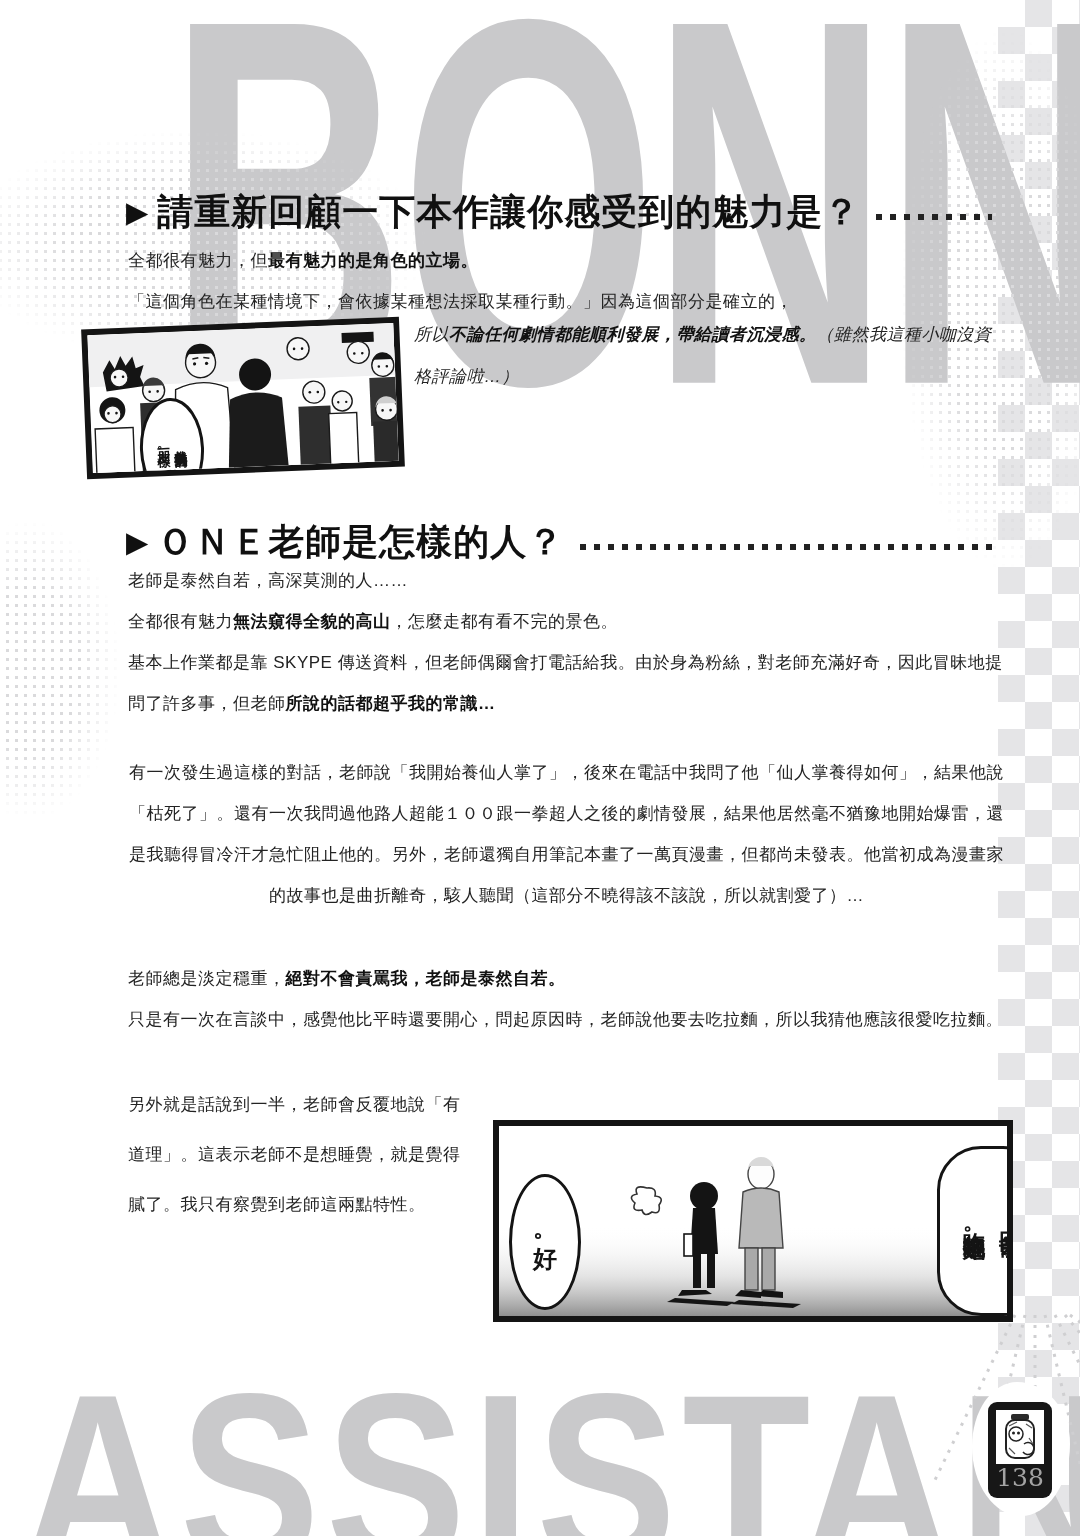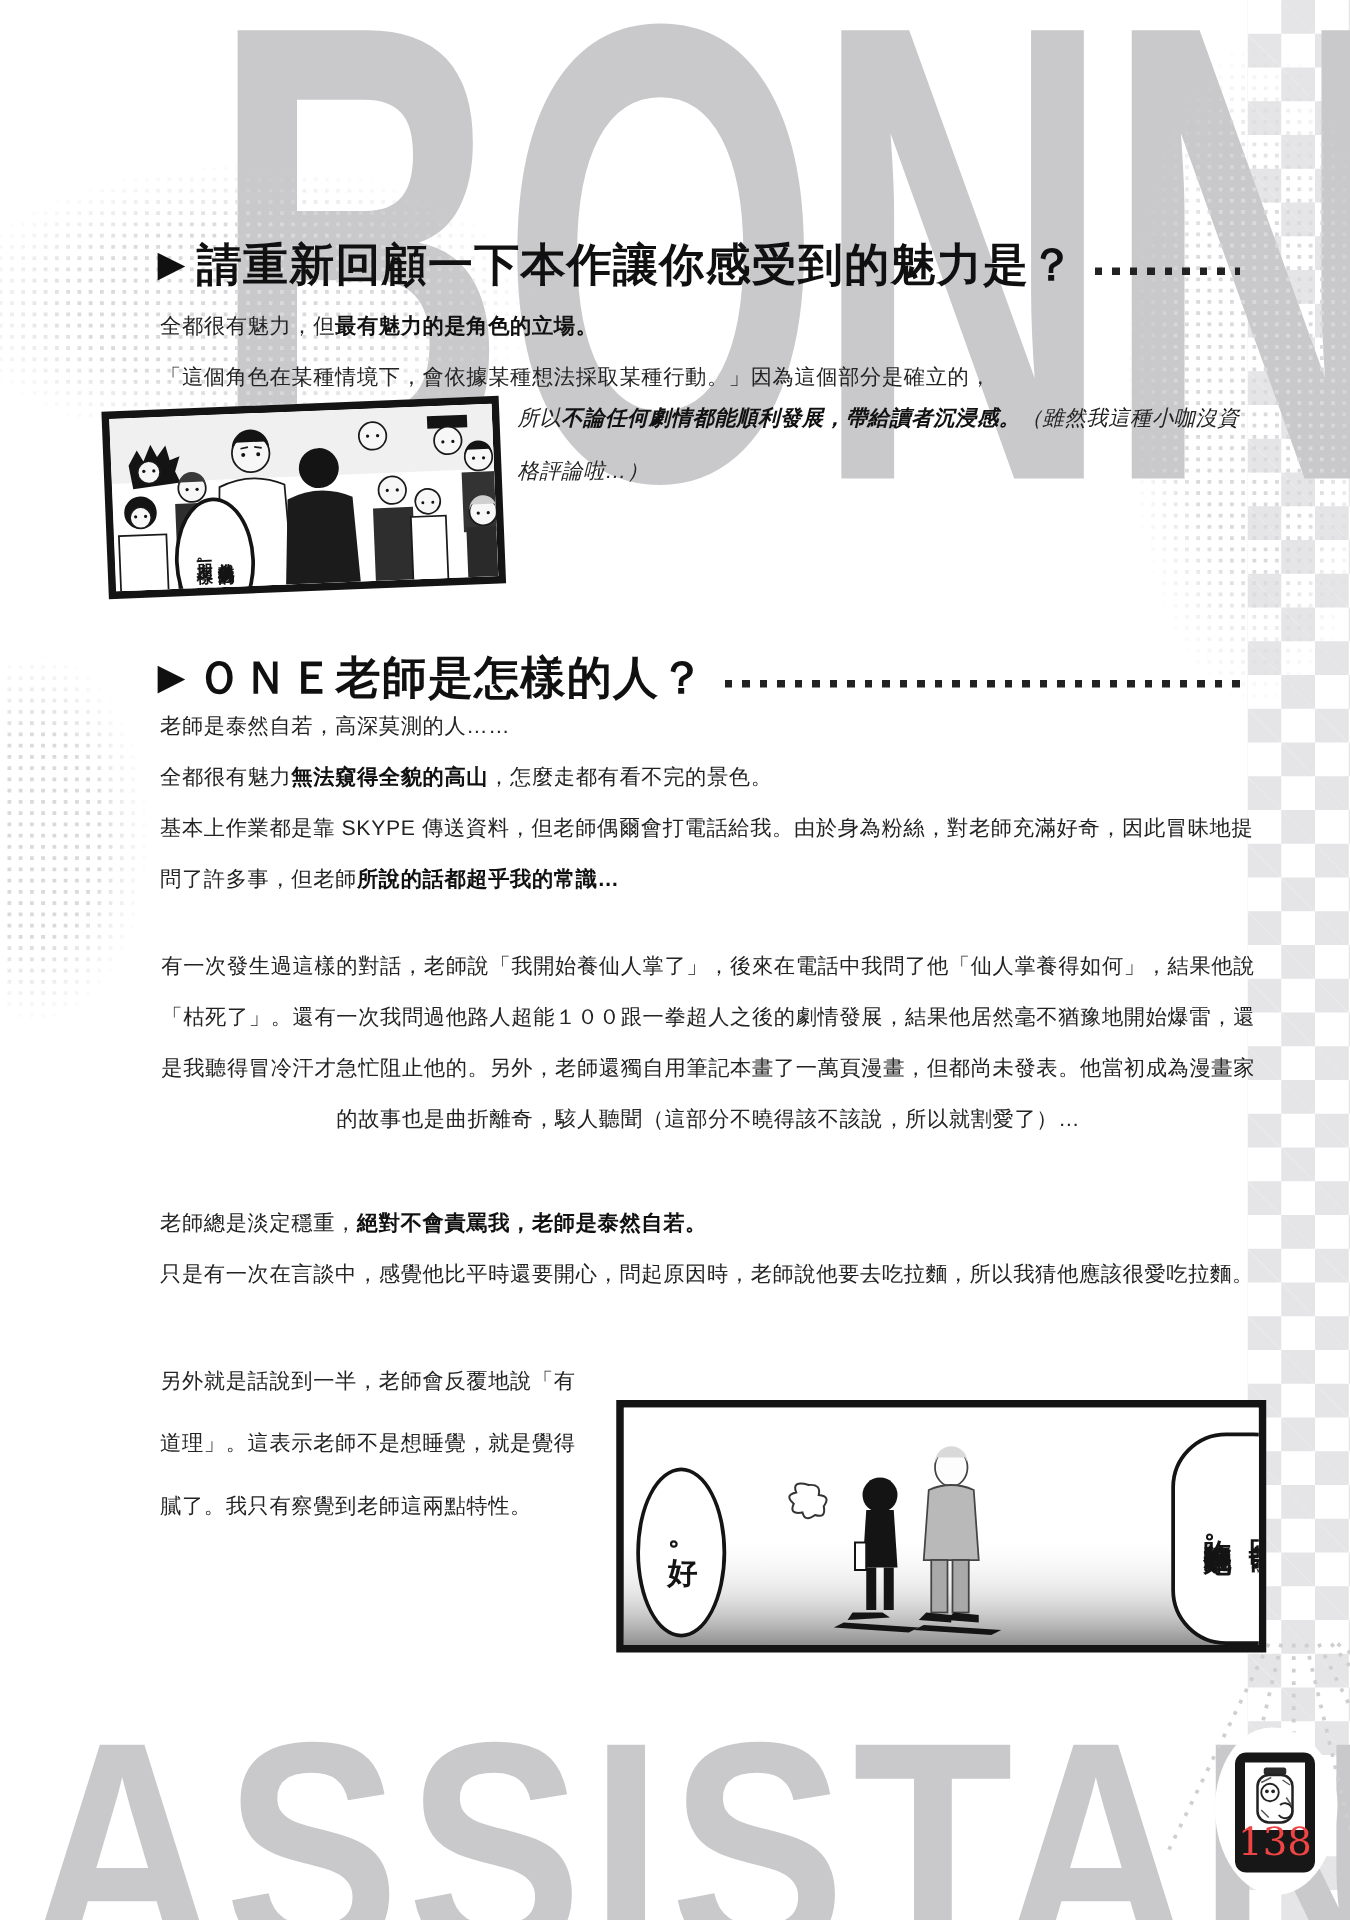--- a/index.html
+++ b/index.html
@@ -71,21 +71,21 @@
   #bubble-ok .vtext{font-size:24px;letter-spacing:2px;}
   #bubble-ramen{left:438px;top:20px;width:104px;height:164px;border-radius:44px;}
   #bubble-ramen .vtext{font-size:22px;line-height:36px;letter-spacing:2px;}
   
   #badge-blob{position:absolute;left:972px;top:1382px;width:98px;height:134px;z-index:2;
     background:#fff;border-radius:46% 54% 50% 50%/48% 46% 54% 52%;}
   #page-badge{position:absolute;left:988px;top:1402px;width:64px;height:96px;z-index:3;
     background:#171717;border-radius:9px;}
   #page-badge .jarbox{position:absolute;left:8px;top:8px;width:48px;height:54px;background:#fff;}
   #page-badge .num{position:absolute;left:0;bottom:6px;width:100%;text-align:center;
-    color:#ef4444;font-family:"DejaVu Serif","Liberation Serif",serif;font-size:31px;}
+    color:#a3a3a3;font-family:"DejaVu Serif","Liberation Serif",serif;font-size:25px;}
 </style>
 </head>
 <body>
 
 <div class="checker"></div>
 <div class="stencil top">BONNOKI</div>
 <div class="stencil bottom">ASSISTANT</div>
 <div class="dots" id="dots-1"></div>
 <div class="dots" id="dots-2"></div>
 <div class="dots" id="dots-3"></div>

